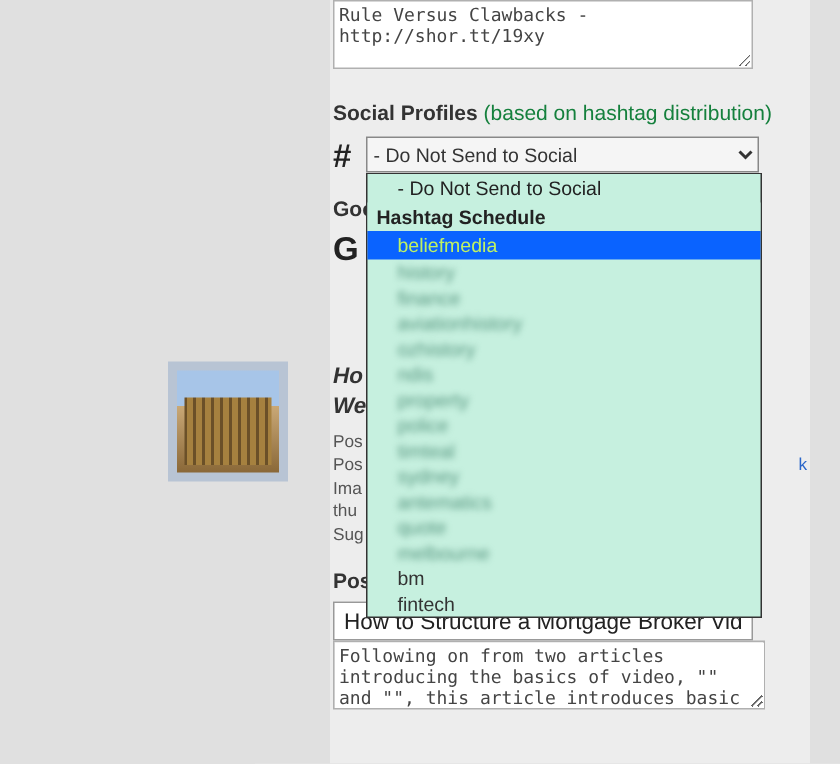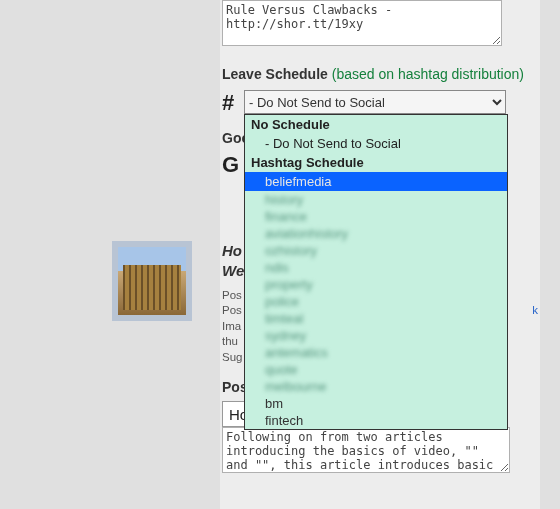--- a/index.html
+++ b/index.html
@@ -17,21 +17,21 @@
   .label b{font-weight:700;}
   .sched-row{display:flex;align-items:flex-start;}
   .hash{font-size:22px;font-weight:700;color:#222;width:22px;}
   .gmark{font-size:22px;font-weight:700;color:#222;width:22px;}
   .select-box{position:relative;width:254px;}
   select{width:262px;height:24px;font-size:13px;color:#333;border:1px solid #888;background:#f5f5f5;}
   .dropdown{position:absolute;top:24px;left:0;width:262px;border:1px solid #333;background:#c6f0df;font-size:13px;z-index:20;}
   .dd-group{font-weight:700;color:#222;padding:2px 6px;background:#c6f0df;}
   .dd-item{padding:2px 6px 2px 20px;color:#222;cursor:pointer;}
   .dd-item.sub{padding-left:20px;}
-  .dd-item.selected{background:#0a63ff;color:#e5e5e5;}
+  .dd-item.selected{background:#0a63ff;color:#bef264;}
   .dd-blur{filter:blur(2px);color:#5a9882;padding:1px 6px 1px 20px;font-size:13px;}
   .dd-plain{padding:1px 6px 1px 20px;color:#333;font-size:13px;}
   .goo-label{font-size:14px;color:#333;margin:14px 0 6px 0;}
   .behind-title{font-size:15px;font-weight:700;color:#333;margin:0 0 6px 0;line-height:1.35;}
   .meta{font-size:11.5px;color:#555;line-height:1.35;}
   .meta .lnk{color:#2a66c9;}
   .post-title-label{font-size:14px;font-weight:700;color:#333;margin:14px 0 6px 0;}
   .title-input{width:280px;height:26px;border:1px solid #999;font-size:15px;padding:2px 6px;color:#222;box-sizing:border-box;background:#fff;}
   .desc-label{font-size:14px;font-weight:700;color:#333;margin:18px 0 8px 0;}
   .ta2{width:280px;height:40px;}
@@ -49,34 +49,33 @@
 </div>
 
 <div class="main">
   <div class="inner">
 
     
     <textarea class="ta1" style="">Rule Versus Clawbacks - http://shor.tt/19xy</textarea>
 
     
     <div class="label">
-      <b>Leave Schedule</b>
+      <b>Social Profiles</b>
       <span class="light">(based on hashtag distribution)</span>
     </div>
 
     
     <div class="sched-row">
       <div class="hash">#</div>
       <div class="select-box">
         <select>
           <option> - Do Not Send to Social</option>
         </select>
         
         <div class="dropdown">
-          <div class="dd-group">No Schedule</div>
           <div class="dd-item sub"> - Do Not Send to Social</div>
           <div class="dd-group">Hashtag Schedule</div>
           <div class="dd-item selected">beliefmedia</div>
           <div class="dd-blur">history</div>
           <div class="dd-blur">finance</div>
           <div class="dd-blur">aviationhistory</div>
           <div class="dd-blur">ozhistory</div>
           <div class="dd-blur">ndis</div>
           <div class="dd-blur">property</div>
           <div class="dd-blur">police</div>

